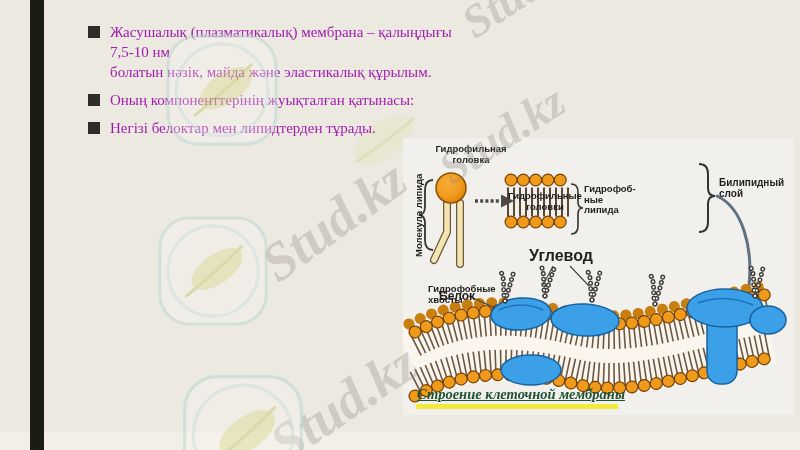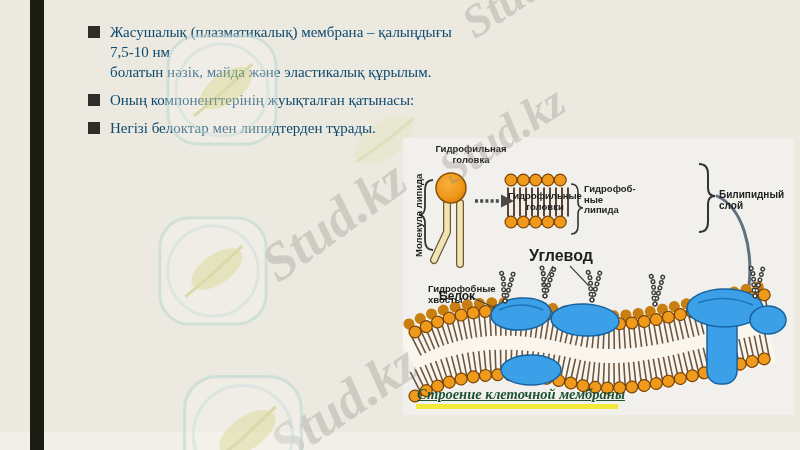--- a/index.html
+++ b/index.html
@@ -1,20 +1,20 @@
 <!DOCTYPE html>
 <html><head>
 <meta charset="utf-8">
 <style>
   html,body{margin:0;padding:0;}
   body{width:800px;height:450px;overflow:hidden;position:relative;
        background:#ECE9E1;font-family:"Liberation Serif", serif;}
   .bottom-strip{position:absolute;left:0;top:432px;width:800px;height:18px;background:#F2EFE9;}
   .sidebar{position:absolute;left:30px;top:0;width:14px;height:450px;background:#1A1D12;}
-  .content{position:absolute;left:88px;top:22px;width:382px;color:#0c4a6e;z-index:12;}
+  .content{position:absolute;left:88px;top:22px;width:382px;color:#a21caf;z-index:12;}
   .bullet-row{display:flex;gap:10px;margin-bottom:8px;}
   .bullet-sq{width:12px;height:12px;background:#2E2D29;flex:0 0 12px;margin-top:4px;}
   .bullet-text{font-size:15px;line-height:20px;white-space:pre-line;}
   .comp-list{margin-top:6px;font-size:15.5px;line-height:28.5px;}
   .figure{position:absolute;left:403px;top:138px;width:391px;height:277px;background:#F1F0EC;z-index:10;}
   .figure svg{position:absolute;left:0;top:0;}
   .flabel{position:absolute;font-family:"Liberation Sans", sans-serif;font-weight:bold;
           font-size:9.5px;line-height:10.5px;color:#1F1F1F;}
   .center{text-align:center;}
   .prelines{white-space:pre-line;}
@@ -154,21 +154,21 @@
   <div class="flabel center prelines" style="left:22px;top:6px;width:92px;">Гидрофильная
 головка</div>
   <div class="flabel center prelines" style="left:94px;top:13px;width:96px;margin-top:40px;">Гидрофильные
 головки</div>
   <div class="flabel vert" style="left:-34px;top:72px;width:100px;text-align:center;">Молекула липида</div>
   <div class="flabel prelines" style="left:25px;top:146px;width:90px;">Гидрофобные
 хвосты</div>
   <div class="flabel prelines" style="left:181px;top:46px;width:62px;">Гидрофоб-
 ные
 липида</div>
-  <div class="flabel" style="left:316px;top:52px;width:78px;font-size:10px;">Билипидный слой</div>
+  <div class="flabel" style="left:316px;top:40px;width:78px;font-size:10px;">Билипидный слой</div>
   <div class="flabel center" style="left:124px;top:113px;width:68px;font-size:16px;text-align:center;">Углевод</div>
   <div class="flabel" style="left:36px;top:153px;width:42px;font-size:12px;">Белок</div>
 
   <div class="fig-underline"></div>
   <div class="fig-caption">Строение клеточной мембраны</div>
 </div>
 
 <div class="wm-layer">
   <div class="wm-text" style="left:455px;top:-38px;font-size:46px;transform:rotate(-33deg);">Stud.kz</div>
   <div class="wm-text" style="left:432px;top:108px;font-size:46px;transform:rotate(-33deg);">Stud.kz</div>

